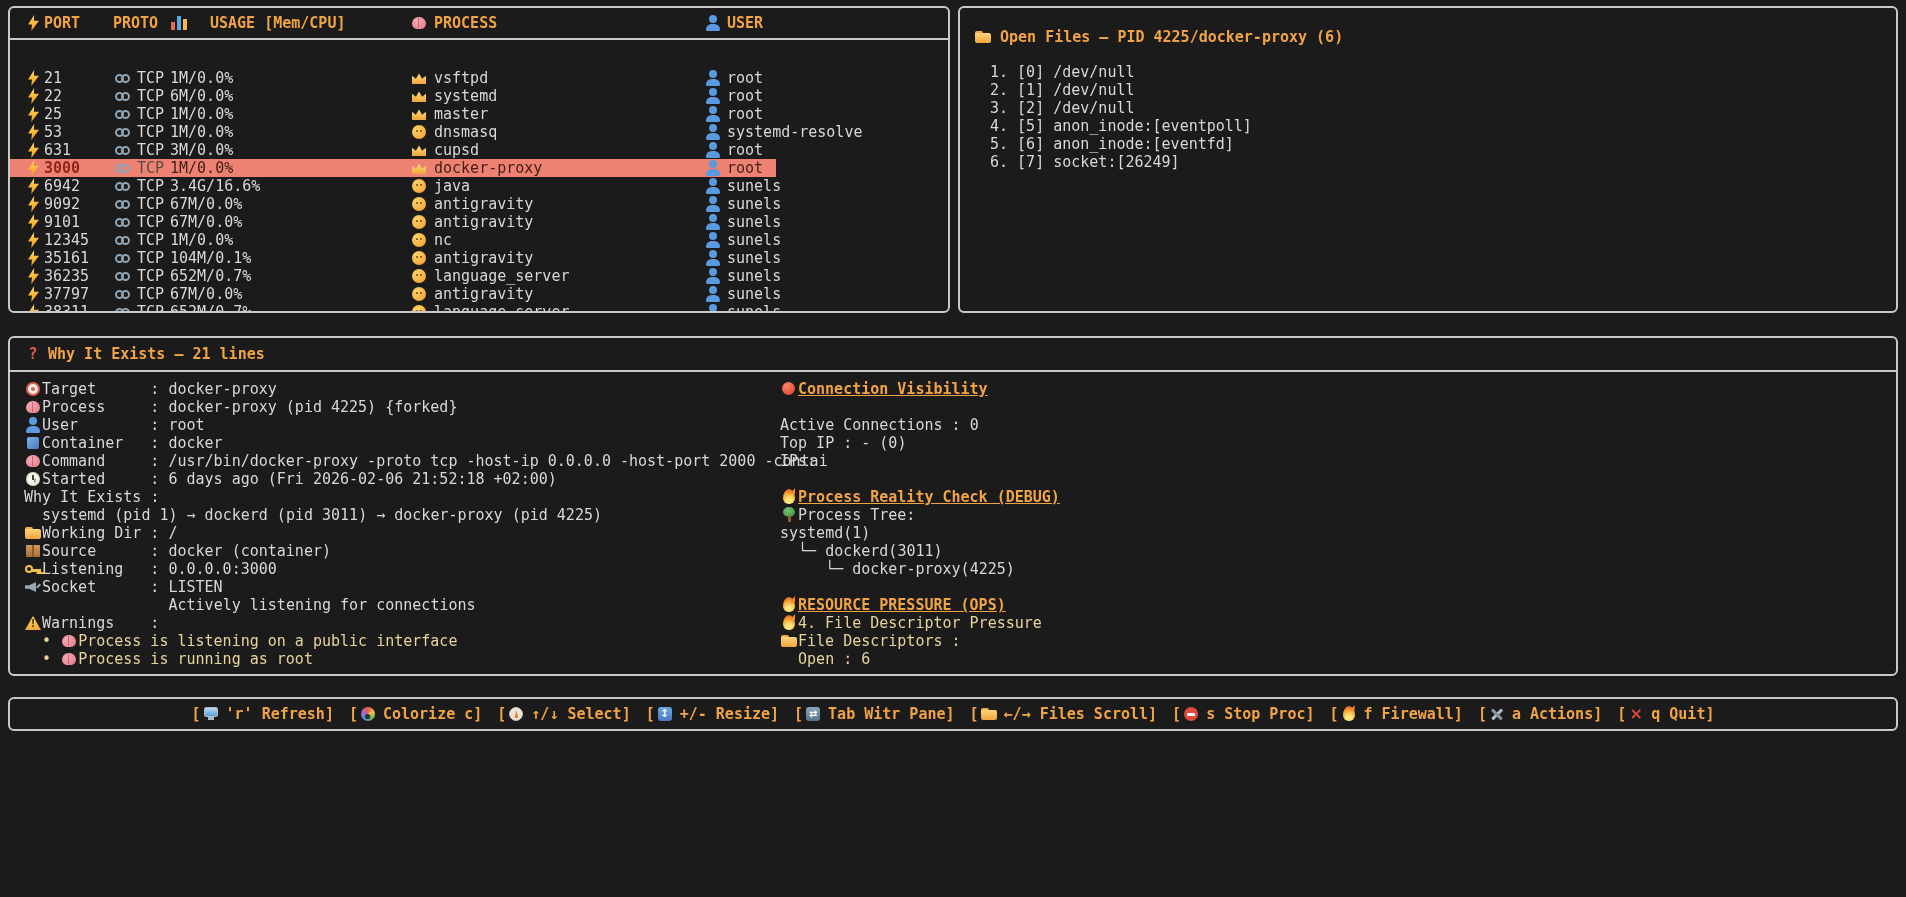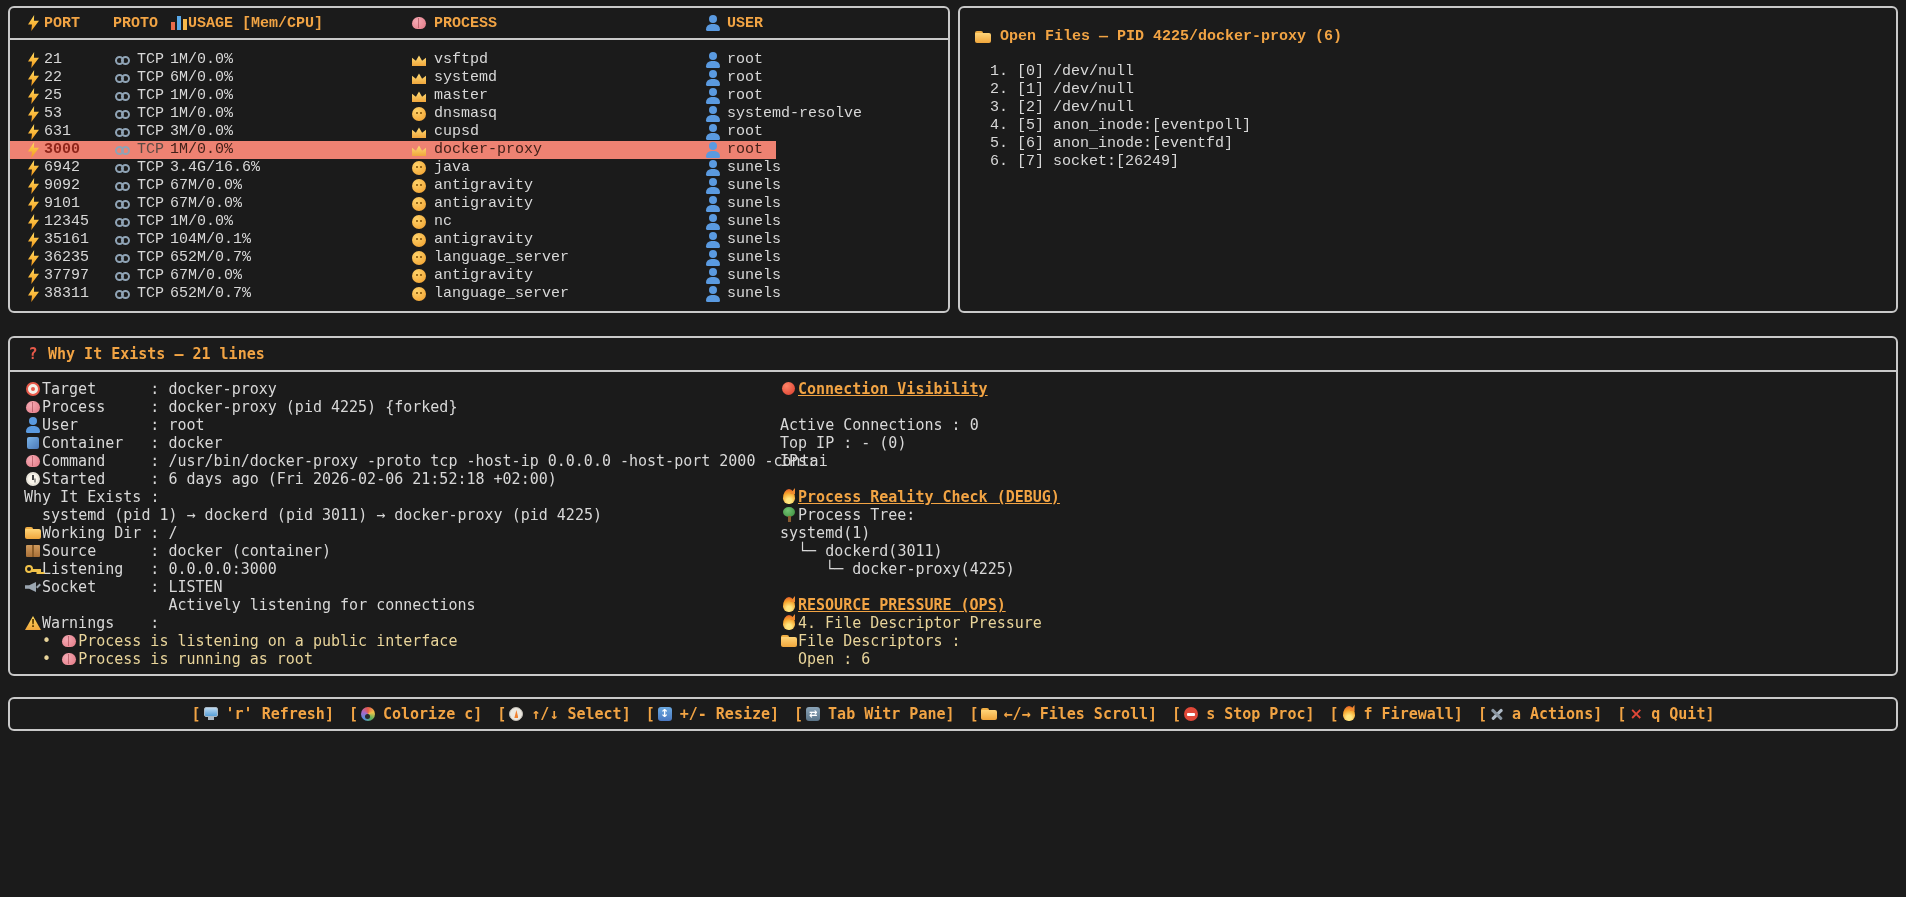--- a/index.html
+++ b/index.html
@@ -1,30 +1,30 @@
 <!DOCTYPE html>
 <html><head>
 <meta charset="utf-8">
 <style>
   html,body{width:1906px;height:897px;margin:0;overflow:hidden;background:#1b1b1b;
     font-family:"DejaVu Sans Mono",monospace;font-size:15px;color:#d8d8d8;}
   .panel{border:2px solid #c9c9c9;border-radius:6px;box-sizing:border-box;background:#1b1b1b;}
-  .top-row{display:flex;gap:8px;margin:6px 8px 0;font-family:Liberation Mono, monospace;}
+  .top-row{display:flex;gap:8px;margin:6px 8px 0;}
   .panel-ports{width:942px;height:307px;overflow:hidden;}
   .panel-files{width:940px;height:307px;overflow:hidden;}
   .panel-details{margin:23px 8px 12px;height:340px;overflow:hidden;}
   .panel-footer{margin:21px 8px 0;height:34px;display:flex;align-items:center;justify-content:center;gap:15px;}
 
   
   .pgrid{display:grid;grid-template-columns:32px 69px 24px 33px 240px 24px 270px 23px 1fr;align-items:center;}
   .ports-header{height:30px;border-bottom:2px solid #c9c9c9;}
   .ports-header .hcell{color:#f2a444;font-weight:bold;padding-left:2px;white-space:pre;}
   .hproto{grid-column:3/5;}
-  .husage{display:flex;align-items:center;gap:0;text-align:right;}
-  .ports-body{padding-top:11px;}
+  .husage{display:flex;align-items:center;gap:22px;text-align:right;}
+  .ports-body{padding-top:29px;}
   .prow{height:18px;line-height:18px;}
   .prow .cell{padding-left:2px;white-space:pre;overflow:hidden;}
   .prow.selected{background:linear-gradient(90deg,#ee8272 0 766px,rgba(0,0,0,0) 766px);}
   .prow.selected .cell{color:#432019;}
   .prow.selected .c-port{color:#8f261b;font-weight:bold;}
   .prow.selected .c-proto{color:#5c4a44;}
   .pgrid > .ic{margin-left:2px;}
   .pgrid > .ic-bolt{margin-left:14px;}
 
   

